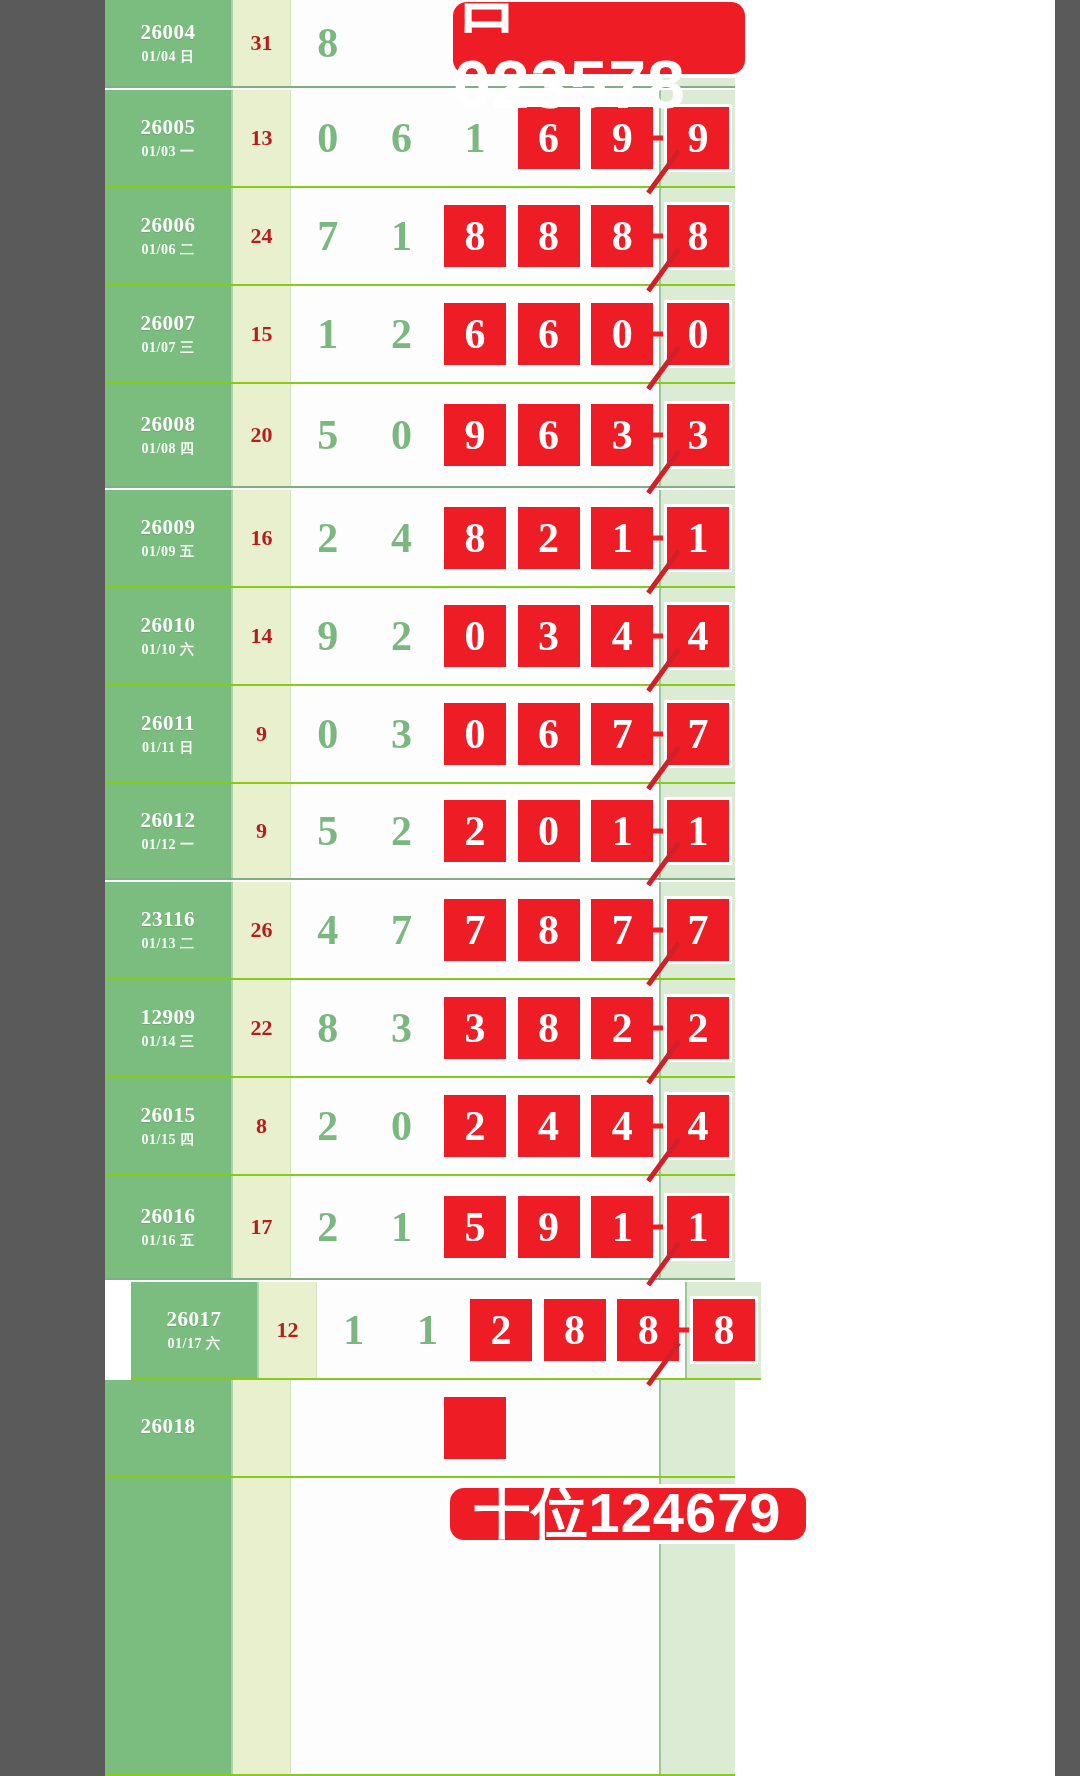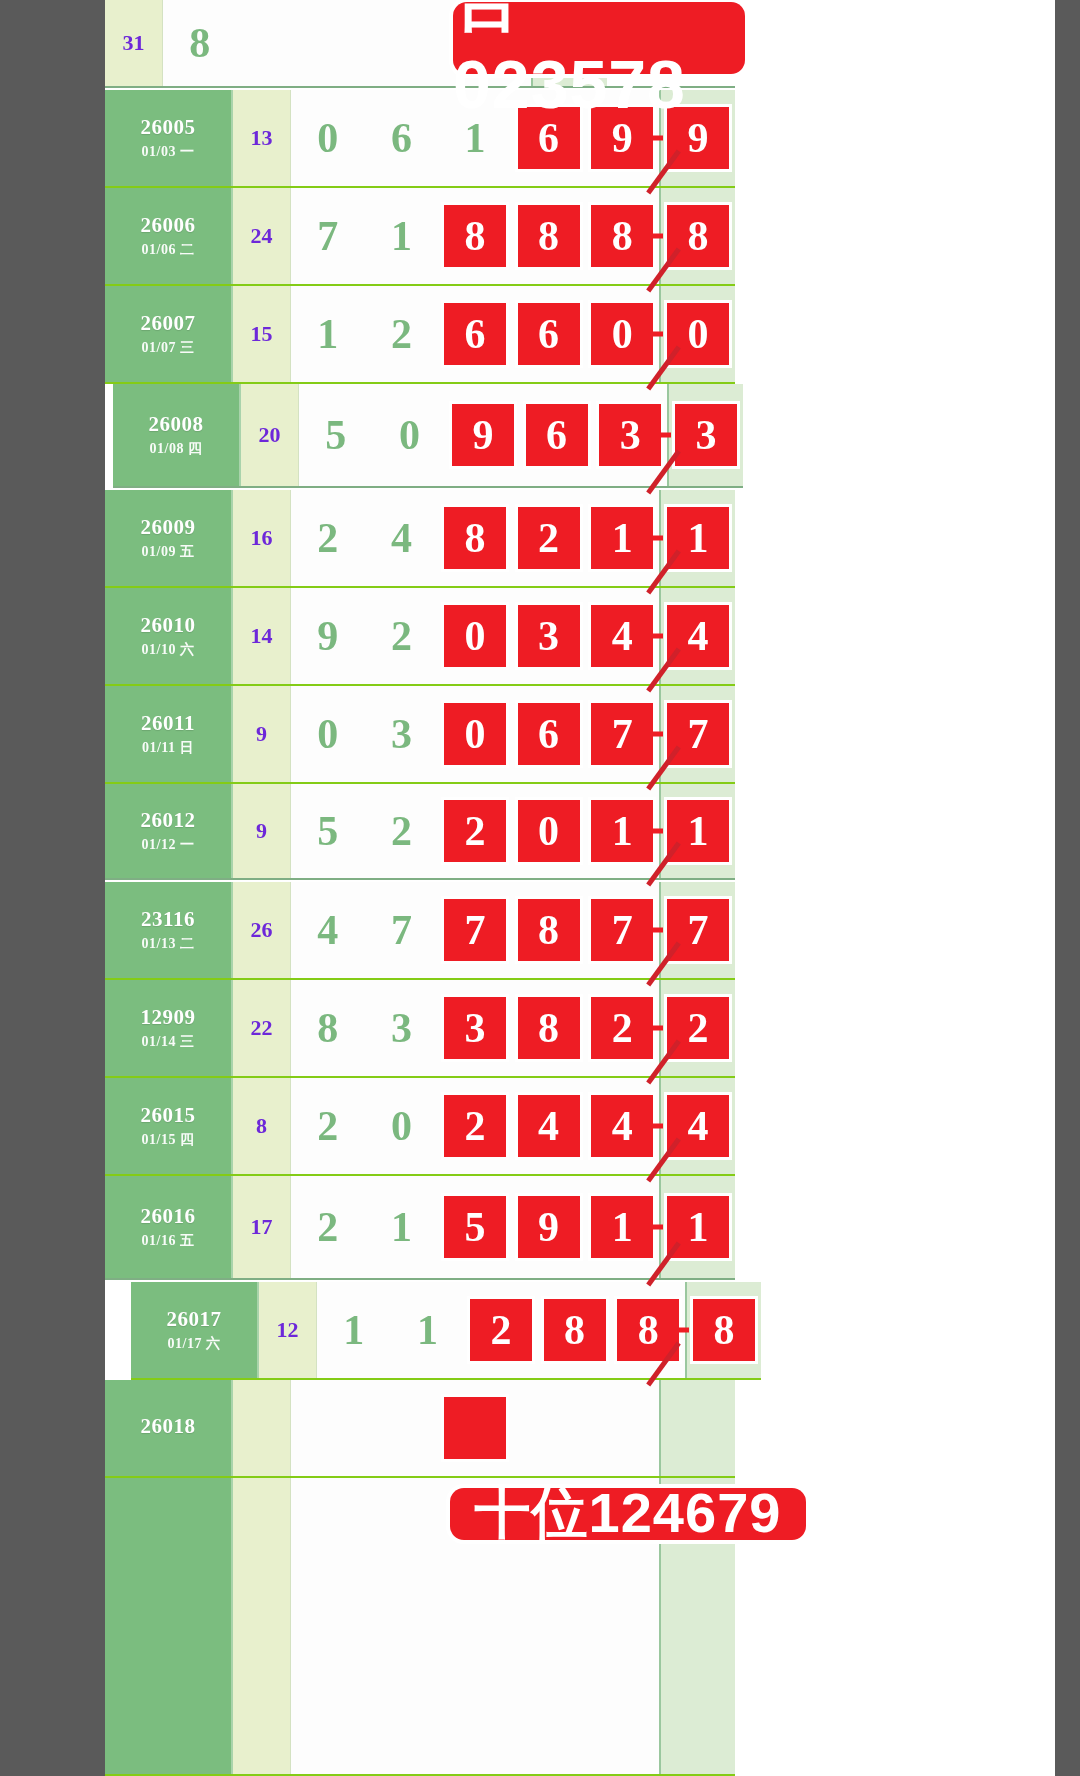--- a/index.html
+++ b/index.html
@@ -56,21 +56,21 @@
     line-height: 1.15;
     text-shadow: 0 1px 1px rgba(0,0,0,.12);
   }
   .c-issue .dt {
     font-size: 14px; font-weight: bold; margin-top: 4px;
     letter-spacing: .5px; opacity: .95;
   }
   .c-sum {
     width: 58px;
     background: #e8f0cd;
-    color: #6d28d9;
+    color: #b91c1c;
     display: flex; align-items: center; justify-content: center;
     font-size: 22px; font-weight: bold;
     border-right: 1px solid #d4e2c2;
   }
   .c-digits {
     width: 368px;
     background: #fdfdfd;
     display: flex;
     position: relative;
   }
@@ -152,20 +152,24 @@
 </style>
 </head>
 <body>
 
 <div id="page">
   <div id="sheet">
     <div id="rightpad"></div>
 
     <div id="table">
         <div class="row group-end" style="position: absolute; left: 0px; top: 0px; height: 88px;">
+          <div class="c-issue">
+            <div class="iss">26004</div>
+            <div class="dt">01/04 日</div>
+          </div>
           <div class="c-sum">31</div>
           <div class="c-digits">
             <div class="cell">
               <span class="num">8</span>
             </div>
             <div class="cell"></div>
             <div class="cell"></div>
             <div class="cell"></div>
             <div class="cell"></div>
           </div>
@@ -250,21 +254,21 @@
             </div>
             <div class="cell">
               <div class="hot">0</div>
             </div>
           </div>
           <div class="c-tail">
             <span class="dash"></span>
             <div class="hot">0</div>
           </div>
         </div>
-        <div class="row group-end" style="position: absolute; left: 8px; top: 384px; height: 104px;">
+        <div class="row group-end" style="position: absolute; left: 0px; top: 384px; height: 104px;">
           <div class="c-issue">
             <div class="iss">26008</div>
             <div class="dt">01/08 四</div>
           </div>
           <div class="c-sum">20</div>
           <div class="c-digits">
             <div class="cell">
               <span class="num">5</span>
             </div>
             <div class="cell">

